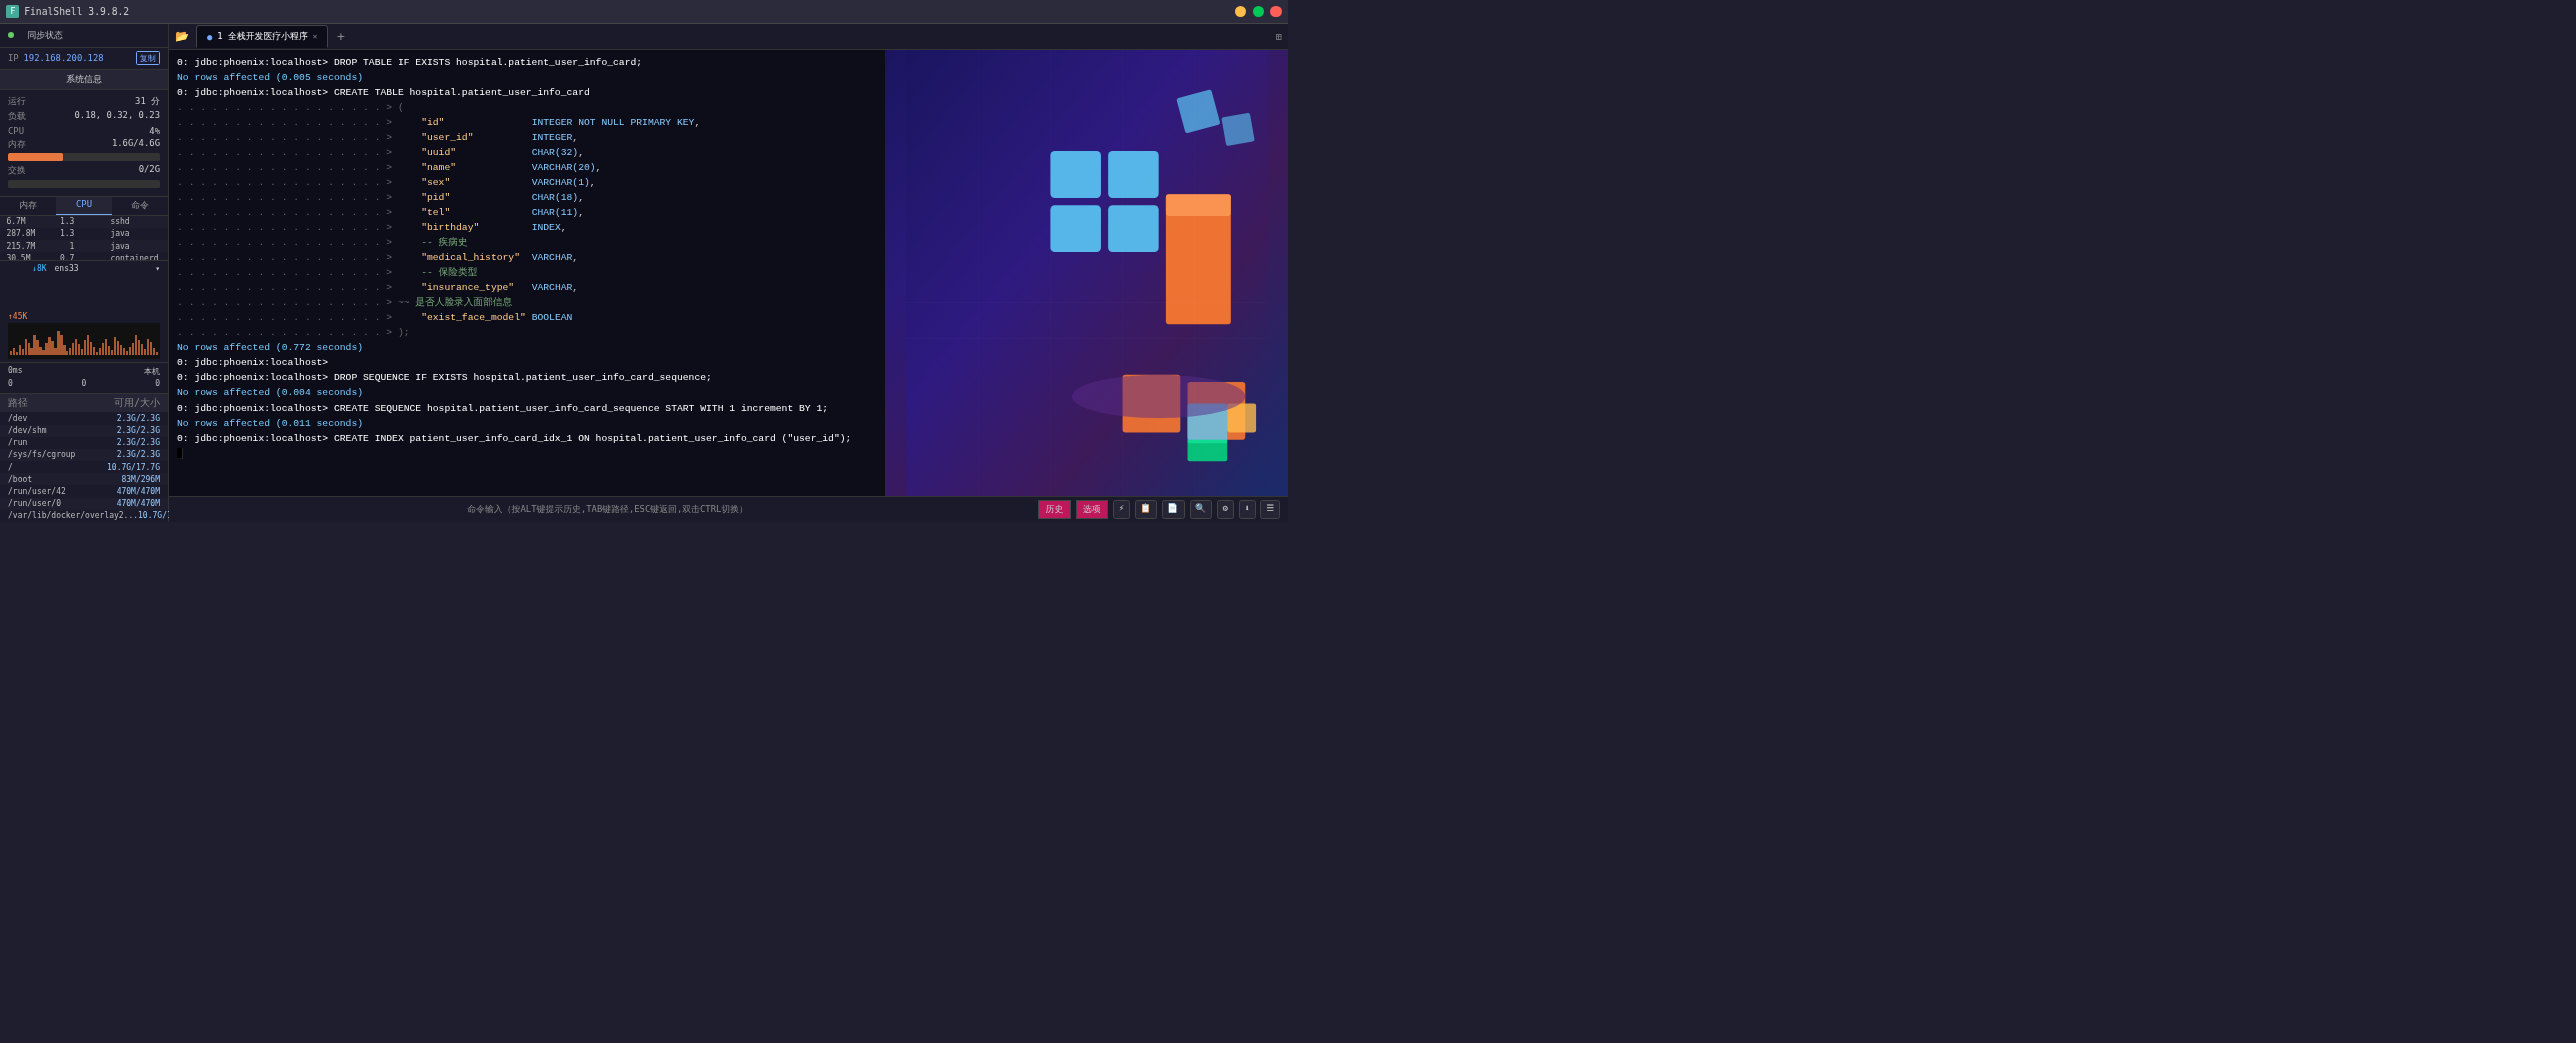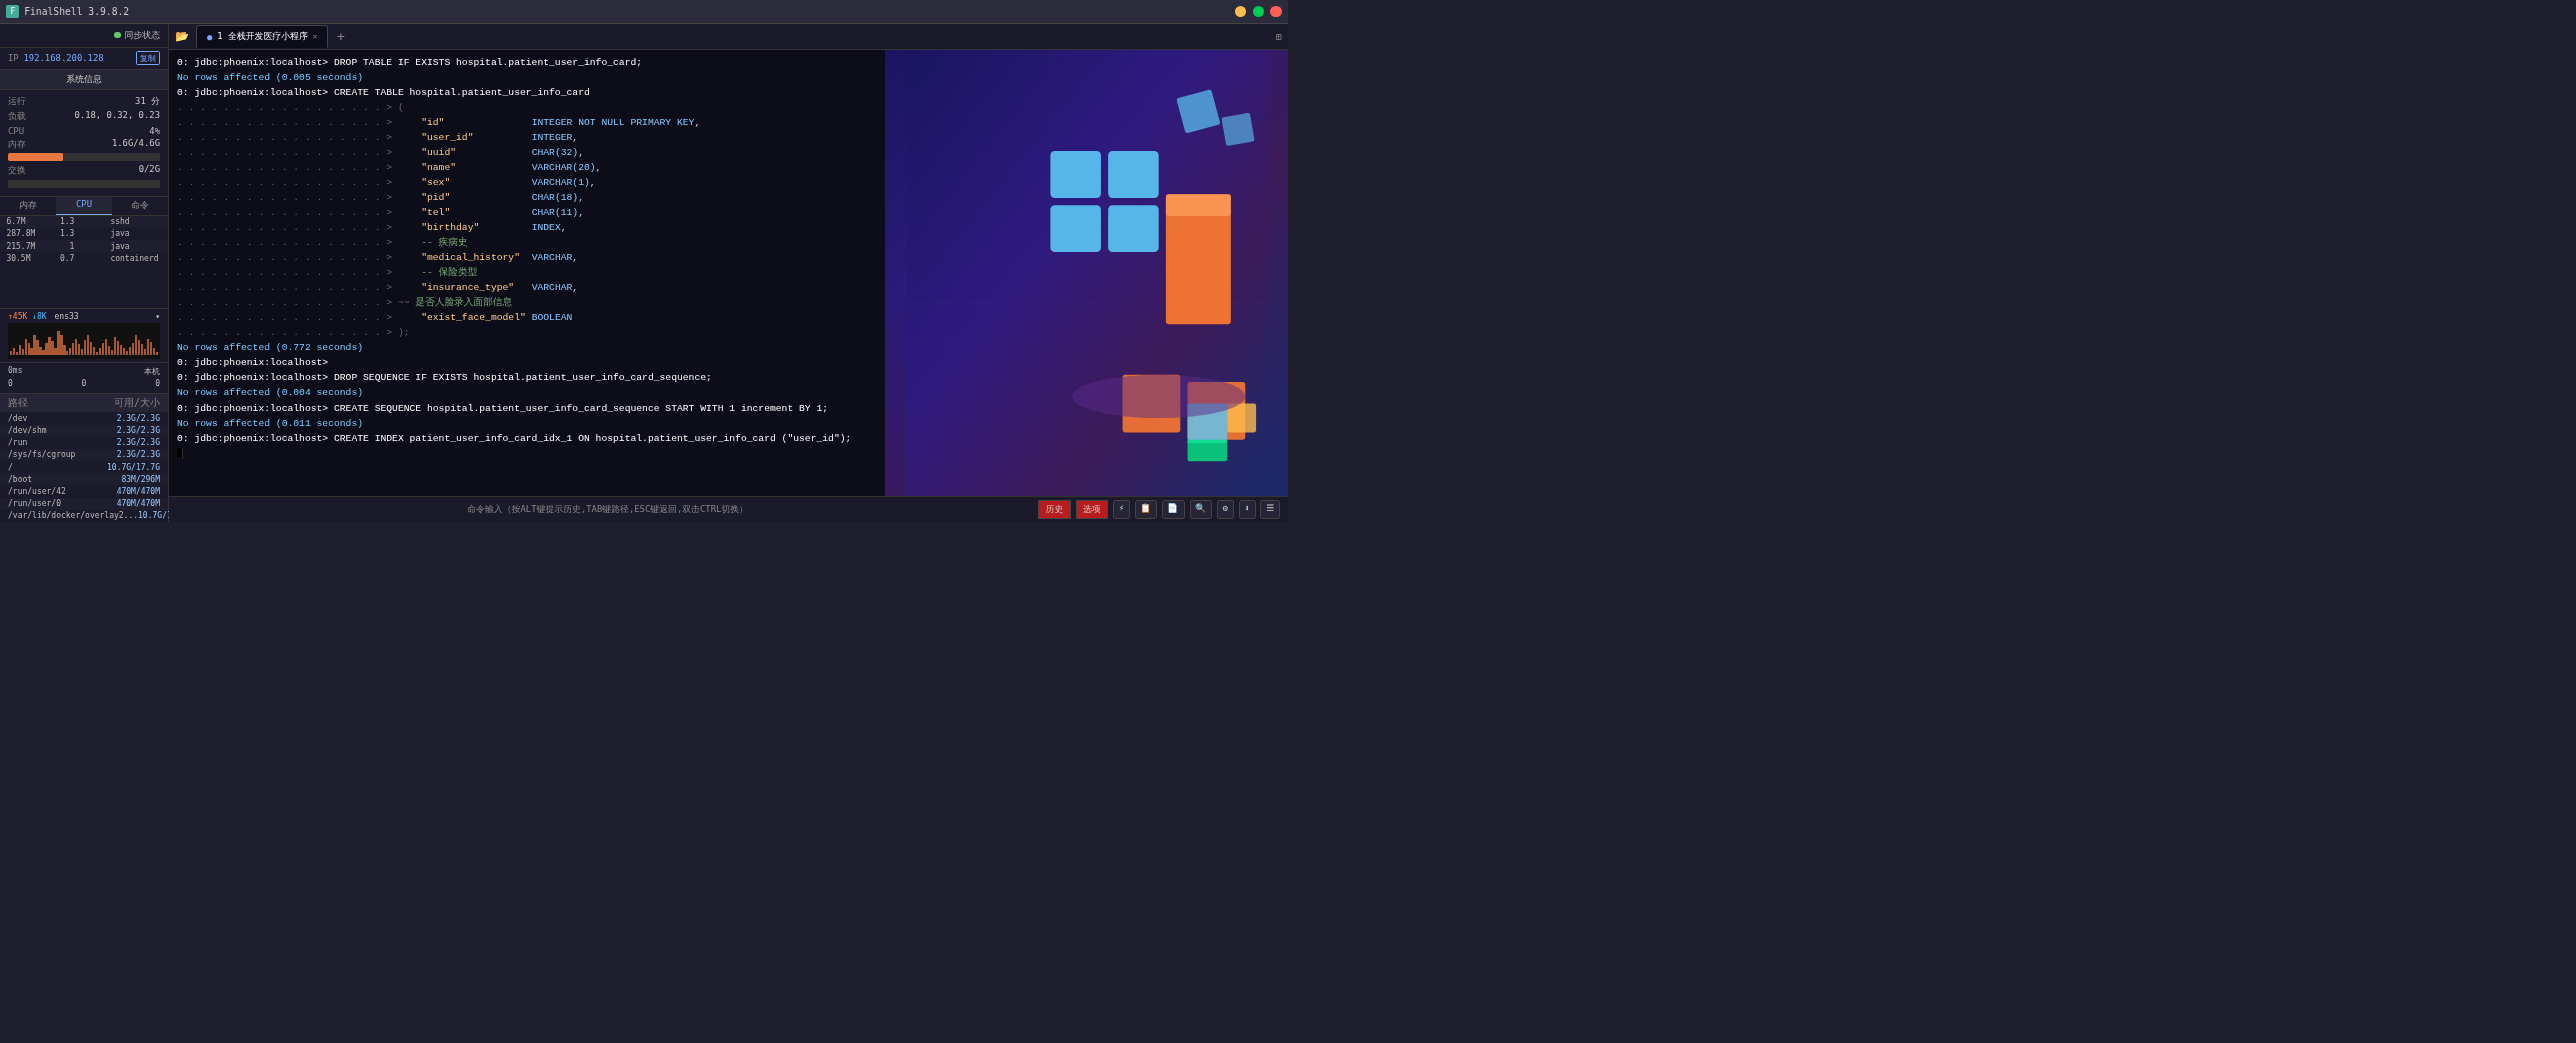--- a/index.html
+++ b/index.html
@@ -53,23 +53,22 @@
       display: flex;
       flex-direction: column;
       font-size: 8.9px;
       color: #bbb;
       flex-shrink: 0;
     }
     #sync-status {
       padding: 4.8px 8px;
       display: flex;
       align-items: center;
-      gap: 4px;
+      gap: 13px;
       border-bottom: 0.8px solid #333;
-      justify-content: flex-end;
     }
     #sync-dot {
       width: 6.4px; height: 6.4px;
       border-radius: 50%;
       background: #6c6;
     }
     #ip-row {
       padding: 3.2px 8px;
       display: flex;
       align-items: center;
@@ -156,21 +155,21 @@
       border-top: 0.8px solid #333;
       padding: 3.2px 8px;
     }
     .net-row {
       display: flex;
       gap: 4.8px;
       font-size: 8px;
       color: #ccc;
       margin-bottom: 1.6px;
     }
-    .net-up { color: #f84; }
+    .net-up { color: #f84; margin-top: 48px; }
     .net-down { color: #4bf; }
     #net-graph {
       height: 36px;
       background: #111;
       margin-top: 1.6px;
       position: relative;
       overflow: hidden;
     }
     
     #disk-section {
@@ -312,21 +311,21 @@
     }
     #bottom-hint {
       flex: 1;
       text-align: center;
     }
     #bottom-btns {
       display: flex; gap: 4.8px;
     }
     .bottom-btn {
       padding: 1.6px 6.4px;
-      background: #b91c1c;
+      background: #be185d;
       border: 0.8px solid #444;
       border-radius: 0;
       color: #ccc;
       cursor: pointer;
       font-size: 8.9px;
     }
     .bottom-btn-icon {
       padding: 1.6px 4.8px;
       background: #252535;
       border: 0.8px solid #444;

